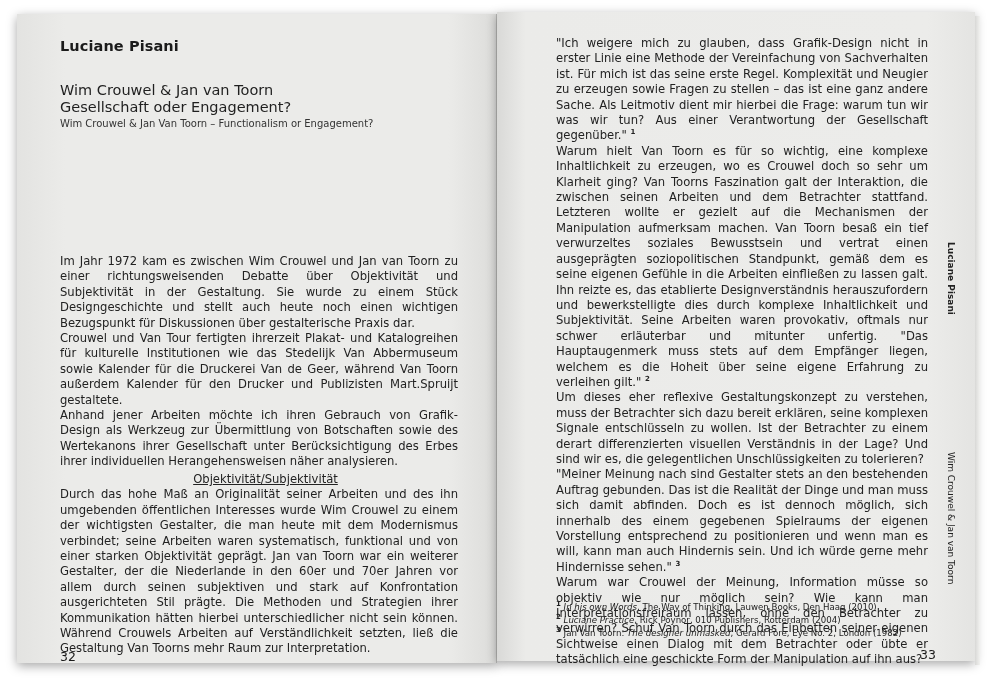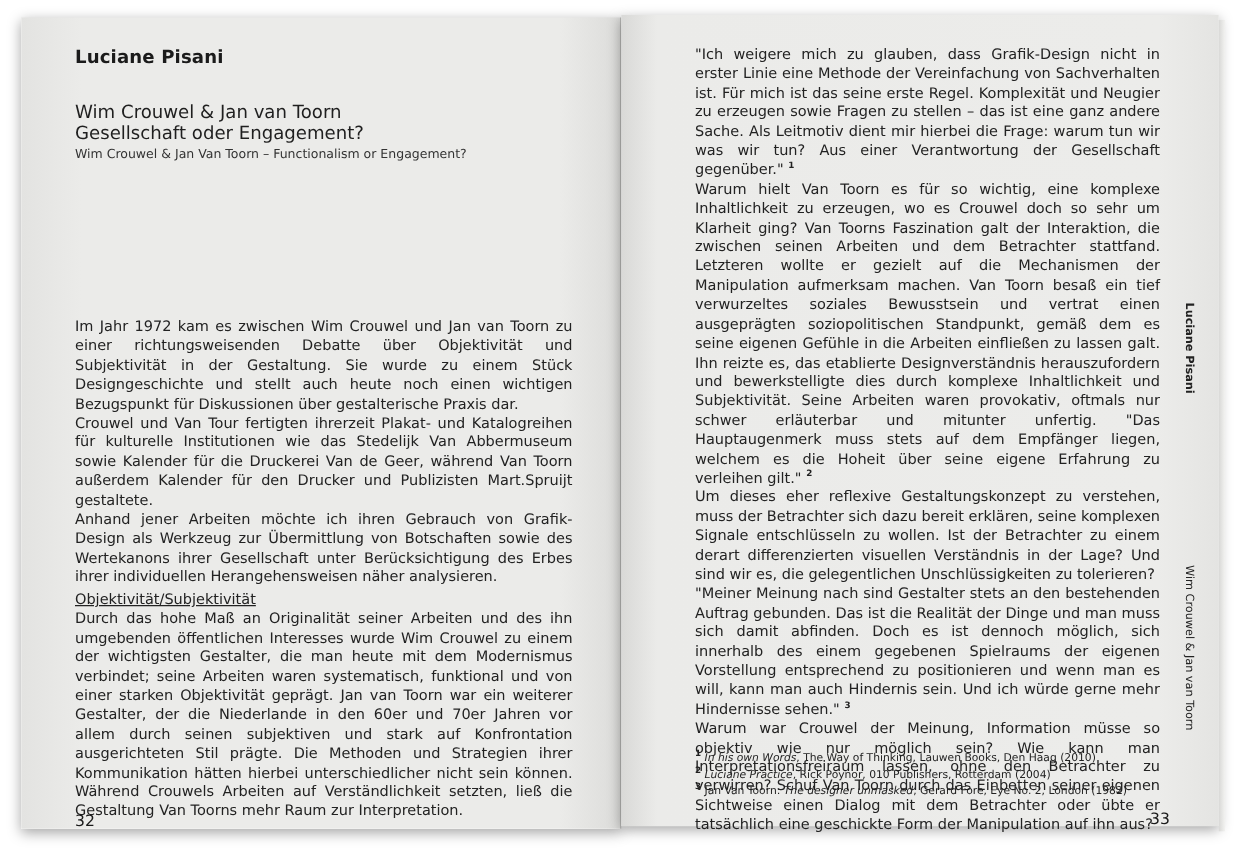--- a/index.html
+++ b/index.html
@@ -26,21 +26,21 @@
   .author { position:absolute; left:43px; top:24px; font-weight:bold; font-size:14.5px; letter-spacing:0.1px; }
   .author-sub { position:absolute; left:43px; top:44px; font-size:8.6px; color:#333; }
   .title { position:absolute; left:43px; top:68px; font-size:14.5px; line-height:17px; color:#1f1f1f; }
   .subtitle { position:absolute; left:43px; top:104px; font-size:10px; color:#333; }
   .body-text {
     position:absolute; font-size:11.6px; line-height:15.4px; color:#222; text-align:justify;
   }
   .body-text p { margin:0; }
   .left .body-text { left:43px; top:240px; width:398px; }
   .left .body-text.sec { top:458px; }
-  .heading-u { text-decoration:underline; display:block; text-align:left; }
+  .heading-u { text-decoration:underline; display:block; text-align:center;margin-left:13px; }
   .right .body-text { left:59px; top:24px; width:372px; }
   .sup { font-size:7px; vertical-align:super; font-weight:bold; line-height:0; }
   .footnotes { position:absolute; left:59px; top:589px; width:380px; font-size:8.6px; line-height:13px; color:#222; }
   .footnotes .fn { white-space:nowrap; }
   .footnotes i { font-style:italic; }
   .pagenum { position:absolute; font-weight:normal; font-size:12.5px; top:635px; }
   .left .pagenum { left:43px; }
   .right .pagenum { left:423px; }
   .vert {
     position:absolute; writing-mode:vertical-rl; font-size:9px; color:#222;

